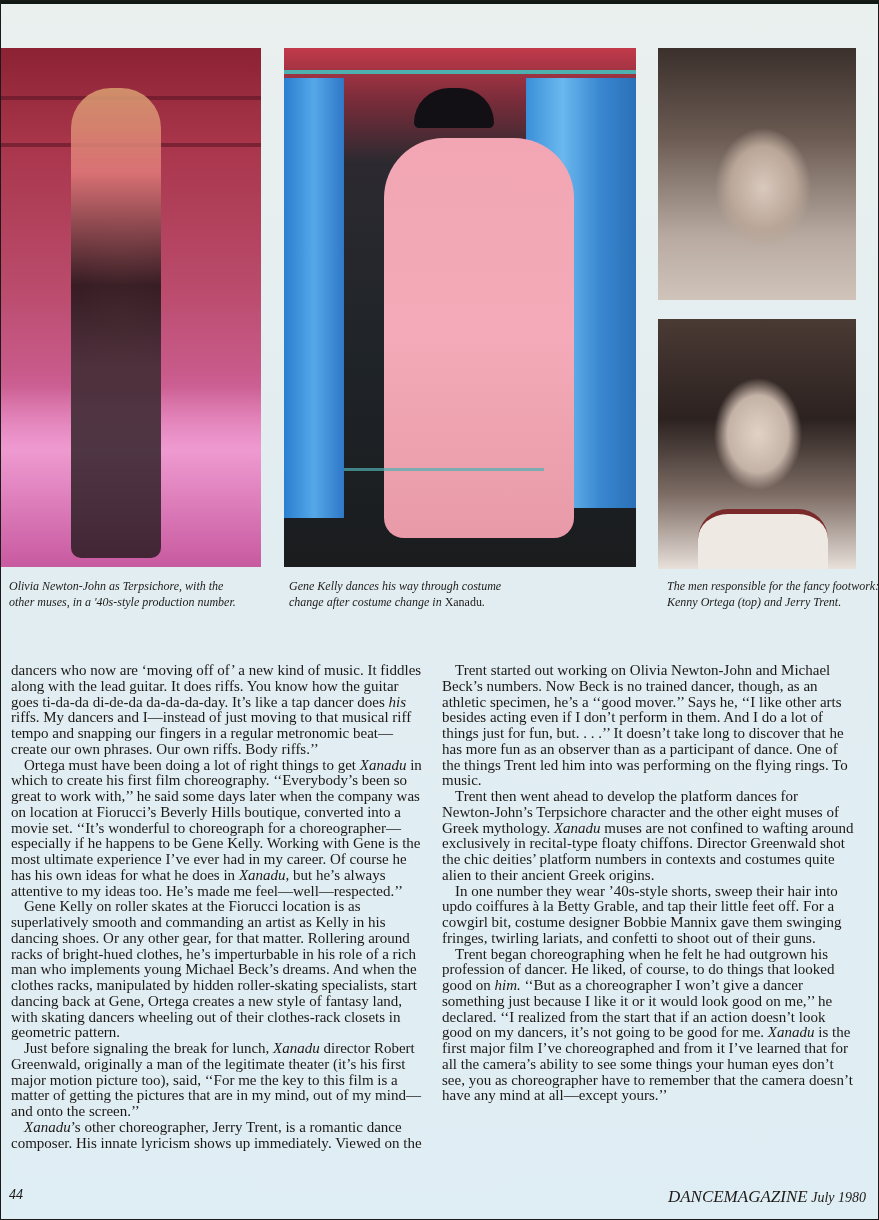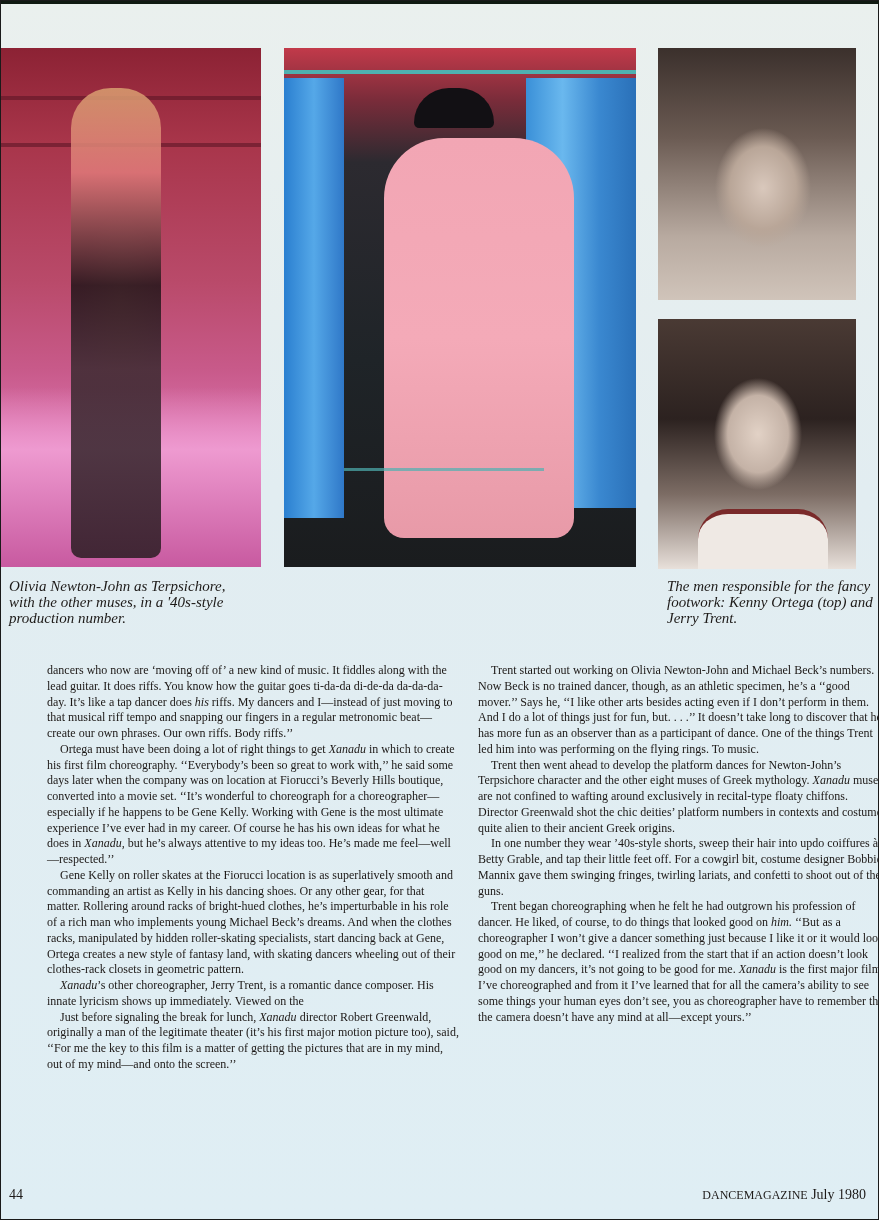--- a/index.html
+++ b/index.html
@@ -43,37 +43,37 @@
   #photo-mid .floorline { position:absolute; left:60px; top:420px; width:200px; height:3px; background:#4fb0b0; opacity:.7; }
 
   #photo-rt { left: 657px; top: 47px; width: 198px; height: 252px;
     background: radial-gradient(ellipse 60px 75px at 105px 140px, #d9c8bc 0%, #b9a698 55%, rgba(0,0,0,0) 80%),
       linear-gradient(180deg, #3b302c 0%, #6a5a52 35%, #b8aaa0 75%, #d0c4ba 100%); }
   #photo-rb { left: 657px; top: 318px; width: 198px; height: 250px;
     background: radial-gradient(ellipse 55px 70px at 100px 115px, #e2d2c6 0%, #c4b2a6 55%, rgba(0,0,0,0) 80%),
       linear-gradient(180deg, #4a3a34 0%, #2c2220 40%, #7c6c64 70%, #e8e0da 100%); }
   #photo-rb .shirt { position:absolute; left:40px; bottom:0; width:130px; height:55px; background:#efe9e4; border-top:5px solid #7a2a2a; border-radius:30px 30px 0 0; }
 
-  .caption { position: absolute; font-style: italic; font-size: 15px; line-height: 16px; color: #1d1a18; }
+  .caption { position: absolute; font-style: italic; font-size: 12px; line-height: 16px; color: #1d1a18; }
   .caption .roman { font-style: normal; }
   #cap-left { left: 8px; top: 577px; width: 240px; }
   #cap-mid { left: 288px; top: 577px; width: 240px; }
   #cap-right { left: 666px; top: 577px; width: 220px; }
 
-  .column { position: absolute; top: 662px; font-size: 12px; line-height: 15.75px; color: #1c1816; margin-left: 36px; }
+  .column { position: absolute; top: 662px; font-size: 15px; line-height: 15.75px; color: #1c1816; }
   #col-left { left: 10px; width: 412px; }
   #col-right { left: 441px; width: 412px; }
   .column p { margin: 0; text-indent: 13px; }
   .column p.first { text-indent: 0; }
   .column em { font-style: italic; }
 
-  .footer { position: absolute; top: 1186px; font-size: 14px; color: #1d1a18; }
+  .footer { position: absolute; top: 1186px; font-style: italic; font-size: 14px; color: #1d1a18; }
   #page-num { left: 8px; }
   #running-footer { right: 12px; }
-  #running-footer .mag { font-size: 12px; }
+  #running-footer .mag { font-size: 17px; }
 </style>
 </head>
 <body>
 
 <div class="page">
   <div class="topbar"></div>
 
   <div class="photo" id="photo-left">
     <div class="stripe" style="top:48px"></div>
     <div class="stripe" style="top:95px"></div>
@@ -89,28 +89,29 @@
     <div class="hat"></div>
     <div class="floorline"></div>
   </div>
 
   <div class="photo" id="photo-rt"></div>
   <div class="photo" id="photo-rb">
     <div class="shirt"></div>
   </div>
 
   <div class="caption" id="cap-left">Olivia Newton-John as Terpsichore, with the other muses, in a '40s-style production number.</div>
+  <div class="caption" id="cap-mid"><span>Gene Kelly dances his way through costume change after costume change in </span><span class="roman">Xanadu</span><span>.</span></div>
   <div class="caption" id="cap-right">The men responsible for the fancy footwork: Kenny Ortega (top) and Jerry Trent.</div>
 
   <div class="column" id="col-left">
     <p class="first"><span>dancers who now are ‘moving off of’ a new kind of music. It fiddles along with the lead guitar. It does riffs. You know how the guitar goes ti-da-da di-de-da da-da-da-day. It’s like a tap dancer does </span><em>his</em><span> riffs. My dancers and I—instead of just moving to that musical riff tempo and snapping our fingers in a regular metronomic beat—create our own phrases. Our own riffs. Body riffs.’’</span></p>
     <p><span>Ortega must have been doing a lot of right things to get </span><em>Xanadu</em><span> in which to create his first film choreography. ‘‘Everybody’s been so great to work with,’’ he said some days later when the company was on location at Fiorucci’s Beverly Hills boutique, converted into a movie set. ‘‘It’s wonderful to choreograph for a choreographer—especially if he happens to be Gene Kelly. Working with Gene is the most ultimate experience I’ve ever had in my career. Of course he has his own ideas for what he does in </span><em>Xanadu,</em><span> but he’s always attentive to my ideas too. He’s made me feel—well—respected.’’</span></p>
     <p>Gene Kelly on roller skates at the Fiorucci location is as superlatively smooth and commanding an artist as Kelly in his dancing shoes. Or any other gear, for that matter. Rollering around racks of bright-hued clothes, he’s imperturbable in his role of a rich man who implements young Michael Beck’s dreams. And when the clothes racks, manipulated by hidden roller-skating specialists, start dancing back at Gene, Ortega creates a new style of fantasy land, with skating dancers wheeling out of their clothes-rack closets in geometric pattern.</p>
+    <p><span>Just before signaling the break for lunch, </span><em>Xanadu</em><span> director Robert Greenwald, originally a man of the legitimate theater (it’s his first major motion picture too), said, ‘‘For me the key to this film is a matter of getting the pictures that are in my mind, out of my mind—and onto the screen.’’</span></p>
     <p><em>Xanadu</em><span>’s other choreographer, Jerry Trent, is a romantic dance composer. His innate lyricism shows up immediately. Viewed on the</span></p>
-    <p><span>Just before signaling the break for lunch, </span><em>Xanadu</em><span> director Robert Greenwald, originally a man of the legitimate theater (it’s his first major motion picture too), said, ‘‘For me the key to this film is a matter of getting the pictures that are in my mind, out of my mind—and onto the screen.’’</span></p>
   </div>
 
   <div class="column" id="col-right">
     <p>Trent started out working on Olivia Newton-John and Michael Beck’s numbers. Now Beck is no trained dancer, though, as an athletic specimen, he’s a ‘‘good mover.’’ Says he, ‘‘I like other arts besides acting even if I don’t perform in them. And I do a lot of things just for fun, but. . . .’’ It doesn’t take long to discover that he has more fun as an observer than as a participant of dance. One of the things Trent led him into was performing on the flying rings. To music.</p>
     <p><span>Trent then went ahead to develop the platform dances for Newton-John’s Terpsichore character and the other eight muses of Greek mythology. </span><em>Xanadu</em><span> muses are not confined to wafting around exclusively in recital-type floaty chiffons. Director Greenwald shot the chic deities’ platform numbers in contexts and costumes quite alien to their ancient Greek origins.</span></p>
     <p>In one number they wear ’40s-style shorts, sweep their hair into updo coiffures à la Betty Grable, and tap their little feet off. For a cowgirl bit, costume designer Bobbie Mannix gave them swinging fringes, twirling lariats, and confetti to shoot out of their guns.</p>
     <p><span>Trent began choreographing when he felt he had outgrown his profession of dancer. He liked, of course, to do things that looked good on </span><em>him.</em><span> ‘‘But as a choreographer I won’t give a dancer something just because I like it or it would look good on me,’’ he declared. ‘‘I realized from the start that if an action doesn’t look good on my dancers, it’s not going to be good for me. </span><em>Xanadu</em><span> is the first major film I’ve choreographed and from it I’ve learned that for all the camera’s ability to see some things your human eyes don’t see, you as choreographer have to remember that the camera doesn’t have any mind at all—except yours.’’</span></p>
   </div>
 
   <div class="footer" id="page-num">44</div>

